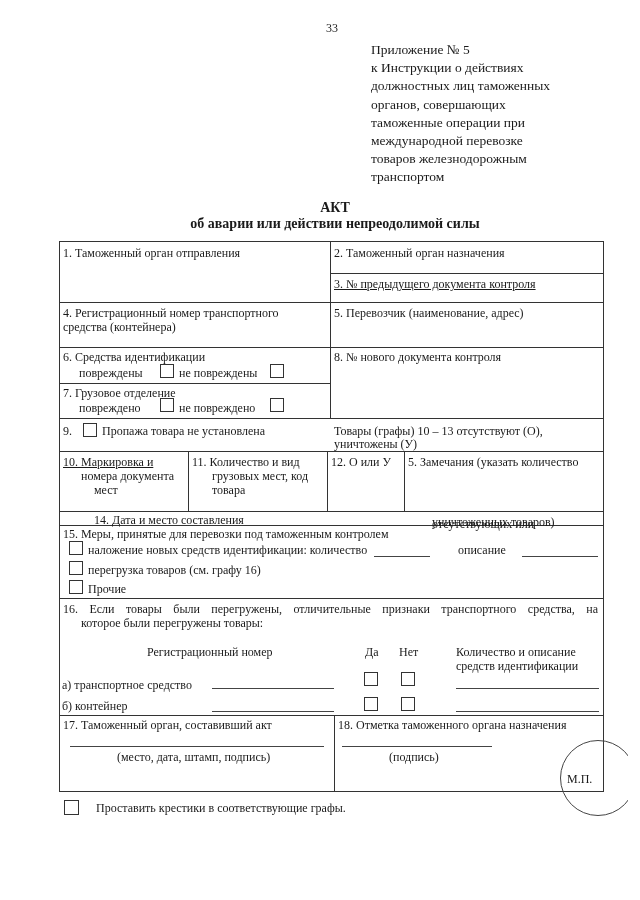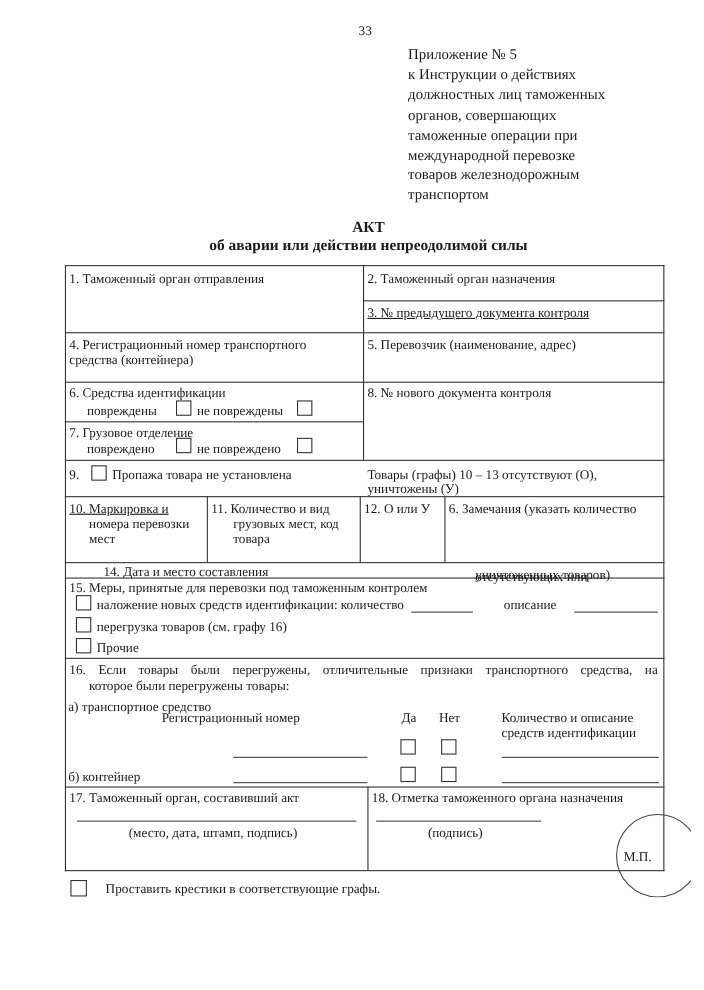--- a/index.html
+++ b/index.html
@@ -102,30 +102,30 @@
 
 <div class="t" style="left:334px; top:350px;">8. № нового документа контроля</div>
 
 <div class="t" style="left:63px; top:424px;">9.</div>
 <div class="cb" style="left:83px; top:423px;"></div>
 <div class="t" style="left:102px; top:424px;">Пропажа товара не установлена</div>
 <div class="t" style="left:334px; top:424px;">Товары (графы) 10 – 13 отсутствуют (О),</div>
 <div class="t" style="left:334px; top:437px;">уничтожены (У)</div>
 
 <div class="t" style="left:63px; top:455px;text-decoration:underline;">10. Маркировка и</div>
-<div class="t" style="left:81px; top:469px;">номера перевозки</div>
-<div class="t" style="left:81px; top:483px;text-align:center;">мест</div>
+<div class="t" style="left:81px; top:469px;">номера документа</div>
+<div class="t" style="left:94px; top:483px;text-align:center;">мест</div>
 
 <div class="t" style="left:192px; top:455px;">11. Количество и вид</div>
 <div class="t" style="left:212px; top:469px;">грузовых мест, код</div>
 <div class="t" style="left:212px; top:483px;">товара</div>
 
 <div class="t" style="left:331px; top:455px;">12. О или У</div>
 
-<div class="t" style="left:408px; top:455px;">6. Замечания (указать количество</div>
+<div class="t" style="left:408px; top:455px;">5. Замечания (указать количество</div>
 <div class="t" style="left:432px; top:469px;margin-top:48px;">отсутствующих или</div>
 <div class="t" style="left:432px; top:483px;margin-top:32px;">уничтоженных товаров)</div>
 
 <div class="t" style="left:63px; top:513px;margin-left:31px;">14. Дата и место составления</div>
 
 <div class="t" style="left:63px; top:527px;">15. Меры, принятые для перевозки под таможенным контролем</div>
 <div class="cb" style="left:69px; top:541px;"></div>
 <div class="t" style="left:88px; top:543px;">наложение новых средств идентификации: количество</div>
 <div class="uline" style="left:374px; top:556px; width:56px;"></div>
 <div class="t" style="left:458px; top:543px;">описание</div>
@@ -139,21 +139,21 @@
 
 <div class="t justify16" style="left:63px; top:602px;">16. Если товары были перегружены, отличительные признаки транспортного средства, на</div>
 <div class="t" style="left:81px; top:616px;">которое были перегружены товары:</div>
 
 <div class="t" style="left:147px; top:645px;">Регистрационный номер</div>
 <div class="t" style="left:365px; top:645px;">Да</div>
 <div class="t" style="left:399px; top:645px;">Нет</div>
 <div class="t" style="left:456px; top:645px;">Количество и описание</div>
 <div class="t" style="left:456px; top:659px;">средств идентификации</div>
 
-<div class="t" style="left:62px; top:635px;">а) транспортное средство</div>
+<div class="t" style="left:62px; top:678px;">а) транспортное средство</div>
 <div class="uline" style="left:212px; top:688px; width:122px;"></div>
 <div class="cb" style="left:364px; top:672px;"></div>
 <div class="cb" style="left:401px; top:672px;"></div>
 <div class="uline" style="left:456px; top:688px; width:143px;"></div>
 
 <div class="t" style="left:62px; top:699px;">б) контейнер</div>
 <div class="uline" style="left:212px; top:711px; width:122px;"></div>
 <div class="cb" style="left:364px; top:697px;"></div>
 <div class="cb" style="left:401px; top:697px;"></div>
 <div class="uline" style="left:456px; top:711px; width:143px;"></div>

